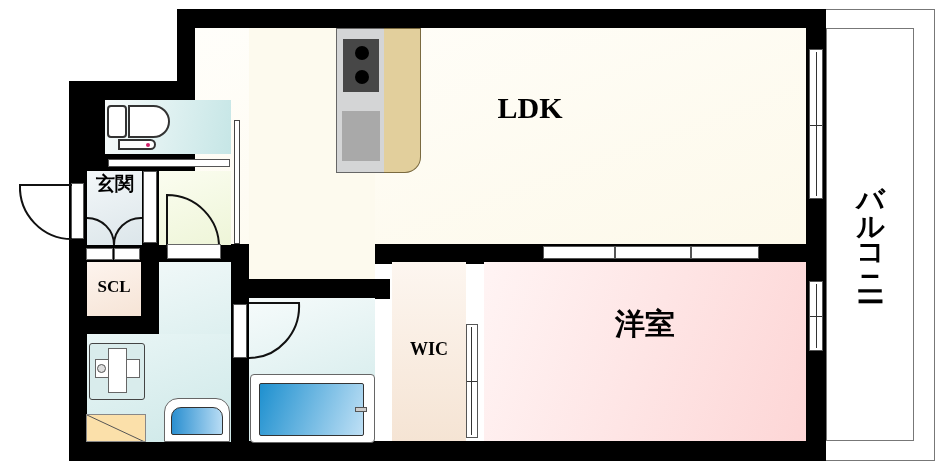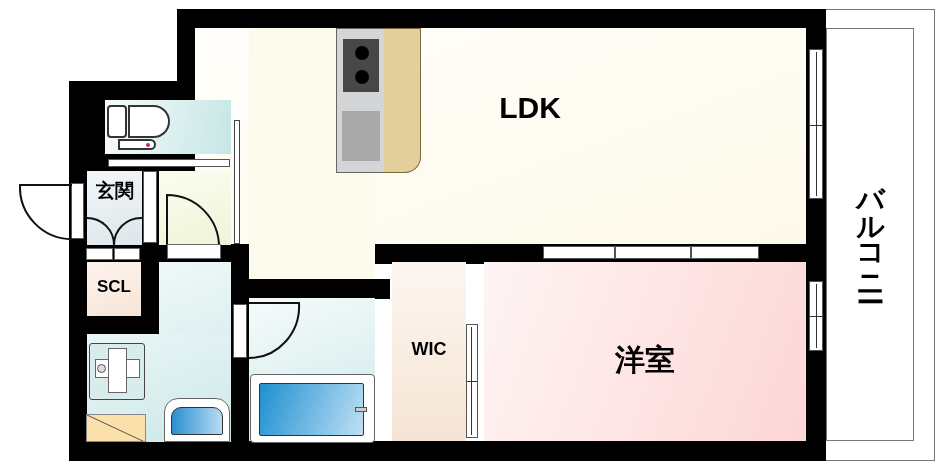--- a/index.html
+++ b/index.html
@@ -1,19 +1,19 @@
 <!DOCTYPE html>
 <html><head>
 <meta charset="utf-8">
 <style>
   html,body{margin:0;padding:0;background:#fff;}
   body{width:941px;height:467px;position:relative;overflow:hidden;font-family:"Liberation Sans","DejaVu Sans",sans-serif;}
   .abs{position:absolute;box-sizing:border-box;}
   .wall{background:#000;}
-  .lbl{position:absolute;font-weight:bold;color:#000;text-align:center;line-height:1.05;font-family:Liberation Sans, sans-serif;}
+  .lbl{position:absolute;font-weight:bold;color:#000;text-align:center;line-height:1.05;font-family:Liberation Serif, serif;}
   .win{position:absolute;box-sizing:border-box;background:#fff;border:1px solid #555;}
 </style>
 </head>
 <body>
 
 <div class="abs" style="left:806px;top:9px;width:129px;height:452px;border:1px solid #777;background:#fff;"></div>
 <div class="abs" style="left:826px;top:28px;width:88px;height:413px;border:1px solid #777;background:#fff;"></div>
 <div class="lbl" style="left:845px;top:168px;width:40px;font-size:28px;writing-mode:vertical-rl;text-orientation:upright;letter-spacing:-2px;">バルコニー</div>
 
 <div class="abs wall" style="left:177px;top:9px;width:649px;height:19px;"></div>
@@ -48,21 +48,21 @@
 <div class="abs" style="left:108px;top:159px;width:122px;height:8px;background:#fff;border:1px solid #555;"></div>
 
 <div class="abs" style="left:159px;top:171px;width:72px;height:74px;background:linear-gradient(160deg,#fbfdf0,#eef5d8);"></div>
 <svg class="abs" style="left:165px;top:190px;" width="60" height="60">
     <path d="M2 58 L2 5 A52 52 0 0 1 54 58" fill="none" stroke="#111" stroke-width="2"></path>
   </svg>
 <div class="abs" style="left:167px;top:244px;width:54px;height:15px;background:#fff;border:1px solid #666;"></div>
 <div class="abs" style="left:234px;top:120px;width:6px;height:124px;background:#fff;border:1px solid #444;"></div>
 
 <div class="abs" style="left:87px;top:171px;width:55px;height:74px;background:linear-gradient(160deg,#f3f7f9,#dce6ea);"></div>
-<div class="lbl" style="left:86px;top:181px;width:58px;font-size:19px;">玄関</div>
+<div class="lbl" style="left:86px;top:174px;width:58px;font-size:19px;">玄関</div>
 <svg class="abs" style="left:87px;top:215px;" width="55" height="30">
     <path d="M0 3 A27 27 0 0 1 27 30 M55 3 A27 27 0 0 0 27 30" fill="none" stroke="#111" stroke-width="2"></path>
   </svg>
 <div class="abs" style="left:86px;top:248px;width:27px;height:12px;background:#fff;border:1px solid #666;"></div>
 <div class="abs" style="left:114px;top:248px;width:26px;height:12px;background:#fff;border:1px solid #666;"></div>
 <div class="abs" style="left:143px;top:171px;width:14px;height:72px;background:#fff;border:1px solid #555;"></div>
 <div class="abs" style="left:71px;top:183px;width:13px;height:56px;background:#fff;border:1px solid #555;"></div>
 <svg class="abs" style="left:18px;top:183px;" width="56" height="58">
     <path d="M54 2 L2 2 A52 52 0 0 0 54 56" fill="none" stroke="#111" stroke-width="2"></path>
   </svg>
@@ -97,21 +97,21 @@
 </div>
 
 <div class="abs" style="left:392px;top:262px;width:74px;height:179px;background:linear-gradient(180deg,#fdf6f0,#f5e4d4);"></div>
 <div class="lbl" style="left:392px;top:340px;width:74px;font-size:18px;">WIC</div>
 <div class="win" style="left:466px;top:324px;width:12px;height:114px;">
   <div class="abs" style="left:4px;top:2px;width:1px;height:108px;background:#333;"></div>
   <div class="abs" style="left:0;top:56px;width:10px;height:1px;background:#333;"></div>
 </div>
 
 <div class="abs" style="left:484px;top:262px;width:322px;height:179px;background:linear-gradient(110deg,#fff4f4,#fdd6d6);"></div>
-<div class="lbl" style="left:560px;top:308px;width:170px;font-size:30px;margin-top:36px;">
+<div class="lbl" style="left:560px;top:308px;width:170px;font-size:30px;">
   <div>洋室</div>
 </div>
 <div class="win" style="left:543px;top:246px;width:72px;height:13px;"></div>
 <div class="win" style="left:615px;top:246px;width:76px;height:13px;"></div>
 <div class="win" style="left:691px;top:246px;width:68px;height:13px;"></div>
 
 <div class="win" style="left:809px;top:49px;width:14px;height:150px;">
   <div class="abs" style="left:6px;top:2px;width:1px;height:144px;background:#333;"></div>
   <div class="abs" style="left:0;top:75px;width:12px;height:1px;background:#333;"></div>
 </div>

